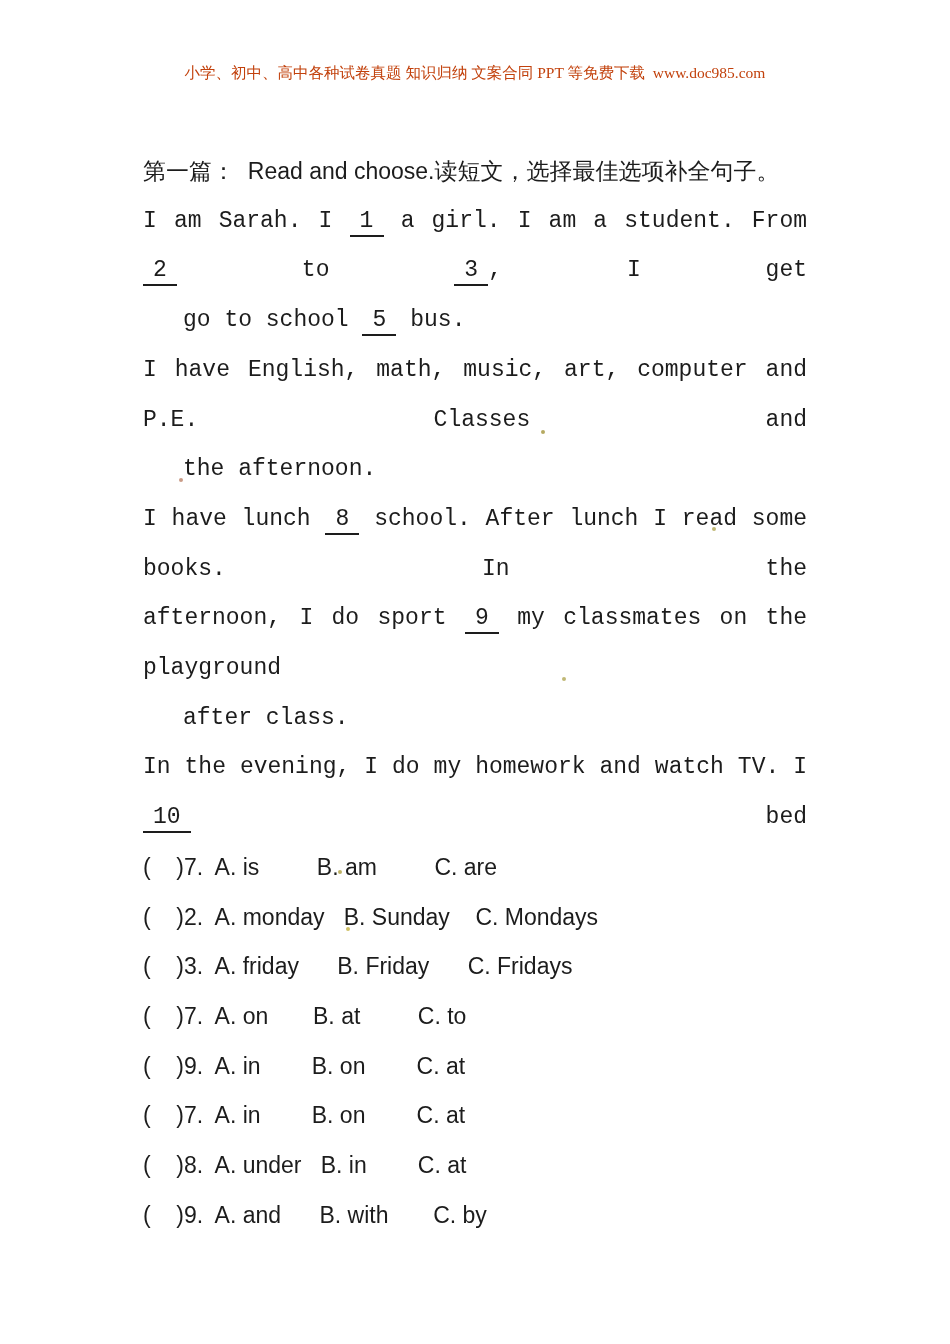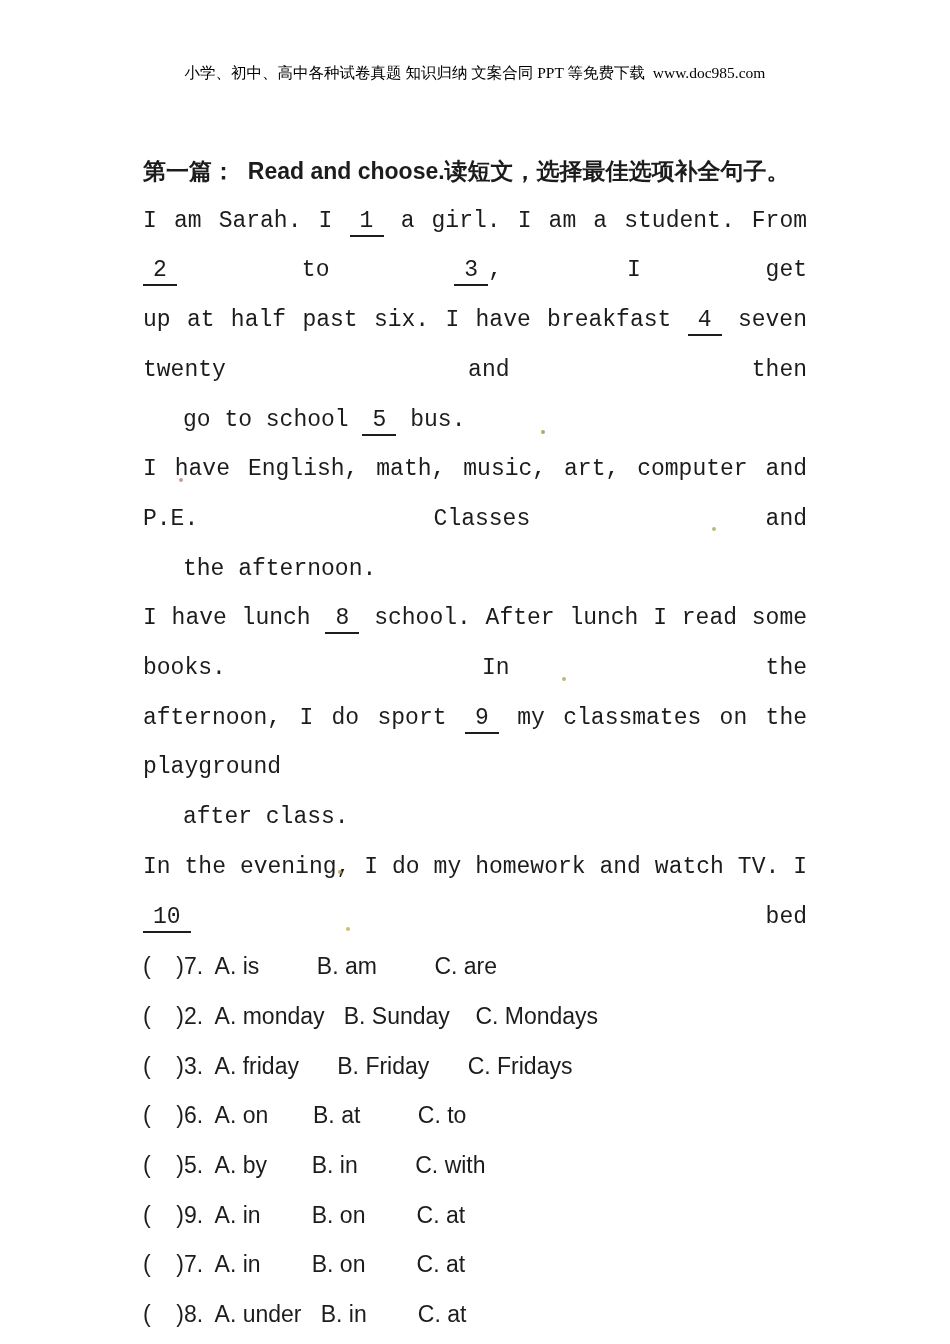--- a/index.html
+++ b/index.html
@@ -12,33 +12,33 @@
     overflow: hidden;
   }
   .watermark-header {
     position: absolute;
     top: 62px; left: 0;
     width: 950px;
     text-align: center;
     font-family: "Liberation Serif", "DejaVu Serif", serif;
     font-size: 15.5px;
     line-height: 22px;
-    color: #000000;
+    color: #c2410c;
     white-space: pre;
   }
   .content {
     position: absolute;
     left: 143px; top: 147px;
     width: 664px;
     font-size: 23px;
     line-height: 49.7px;
   }
   .section-title {
     white-space: pre;
-    font-weight: 700;
+    font-weight: 400;
   }
   .para { margin: 0; font-family: Liberation Mono, monospace; }
   .pline {
     text-align: justify;
     text-align-last: justify;
   }
   .pline.last {
     text-align: left;
     text-align-last: left;
     margin-left: 40px;
@@ -65,43 +65,41 @@
 <div>
 
   <div class="watermark-header">小学、初中、高中各种试卷真题 知识归纳 文案合同 PPT 等免费下载  www.doc985.com</div>
 
   <div class="content">
     <div class="section-title">第一篇：  Read and choose.读短文，选择最佳选项补全句子。</div>
 
     <div>
         <div class="para">
           <div class="pline">I am Sarah. I <span class="blank">1</span> a girl. I am a student. From <span class="blank">2</span> to <span class="blank">3</span>, I get</div>
-          <div class="pline">up at half past six. I have breakfast <span class="blank">4</span> seven twenty and then</div>
           <div class="pline last">go to school <span class="blank">5</span> bus.</div>
         </div>
         <div class="para">
           <div class="pline">I have English, math, music, art, computer and P.E. Classes and</div>
           <div class="pline last">the afternoon.</div>
         </div>
         <div class="para">
           <div class="pline">I have lunch <span class="blank">8</span> school. After lunch I read some books. In the</div>
           <div class="pline">afternoon, I do sport <span class="blank">9</span> my classmates on the playground</div>
           <div class="pline last">after class.</div>
         </div>
         <div class="para">
           <div class="pline">In the evening, I do my homework and watch TV. I <span class="blank">10</span> bed</div>
         </div>
       </div>
 
     <div>
         <div class="qline">(    )7.  A. is         B. am         C. are</div>
         <div class="qline">(    )2.  A. monday   B. Sunday    C. Mondays</div>
         <div class="qline">(    )3.  A. friday      B. Friday      C. Fridays</div>
-        <div class="qline">(    )6.  A. on       B. at         C. to</div>
-        <div class="qline">(    )5.  A. by       B. in         C. with</div>
+        <div class="qline">(    )7.  A. on       B. at         C. to</div>
         <div class="qline">(    )9.  A. in        B. on        C. at</div>
         <div class="qline">(    )7.  A. in        B. on        C. at</div>
         <div class="qline">(    )8.  A. under   B. in        C. at</div>
         <div class="qline">(    )9.  A. and      B. with       C. by</div>
       </div>
   </div>
 
   <div>
       <span class="speck" style="left: 541px; top: 430px; background: rgb(168, 154, 69);"></span>
       <span class="speck" style="left: 179px; top: 478px; background: rgb(192, 138, 114);"></span>

